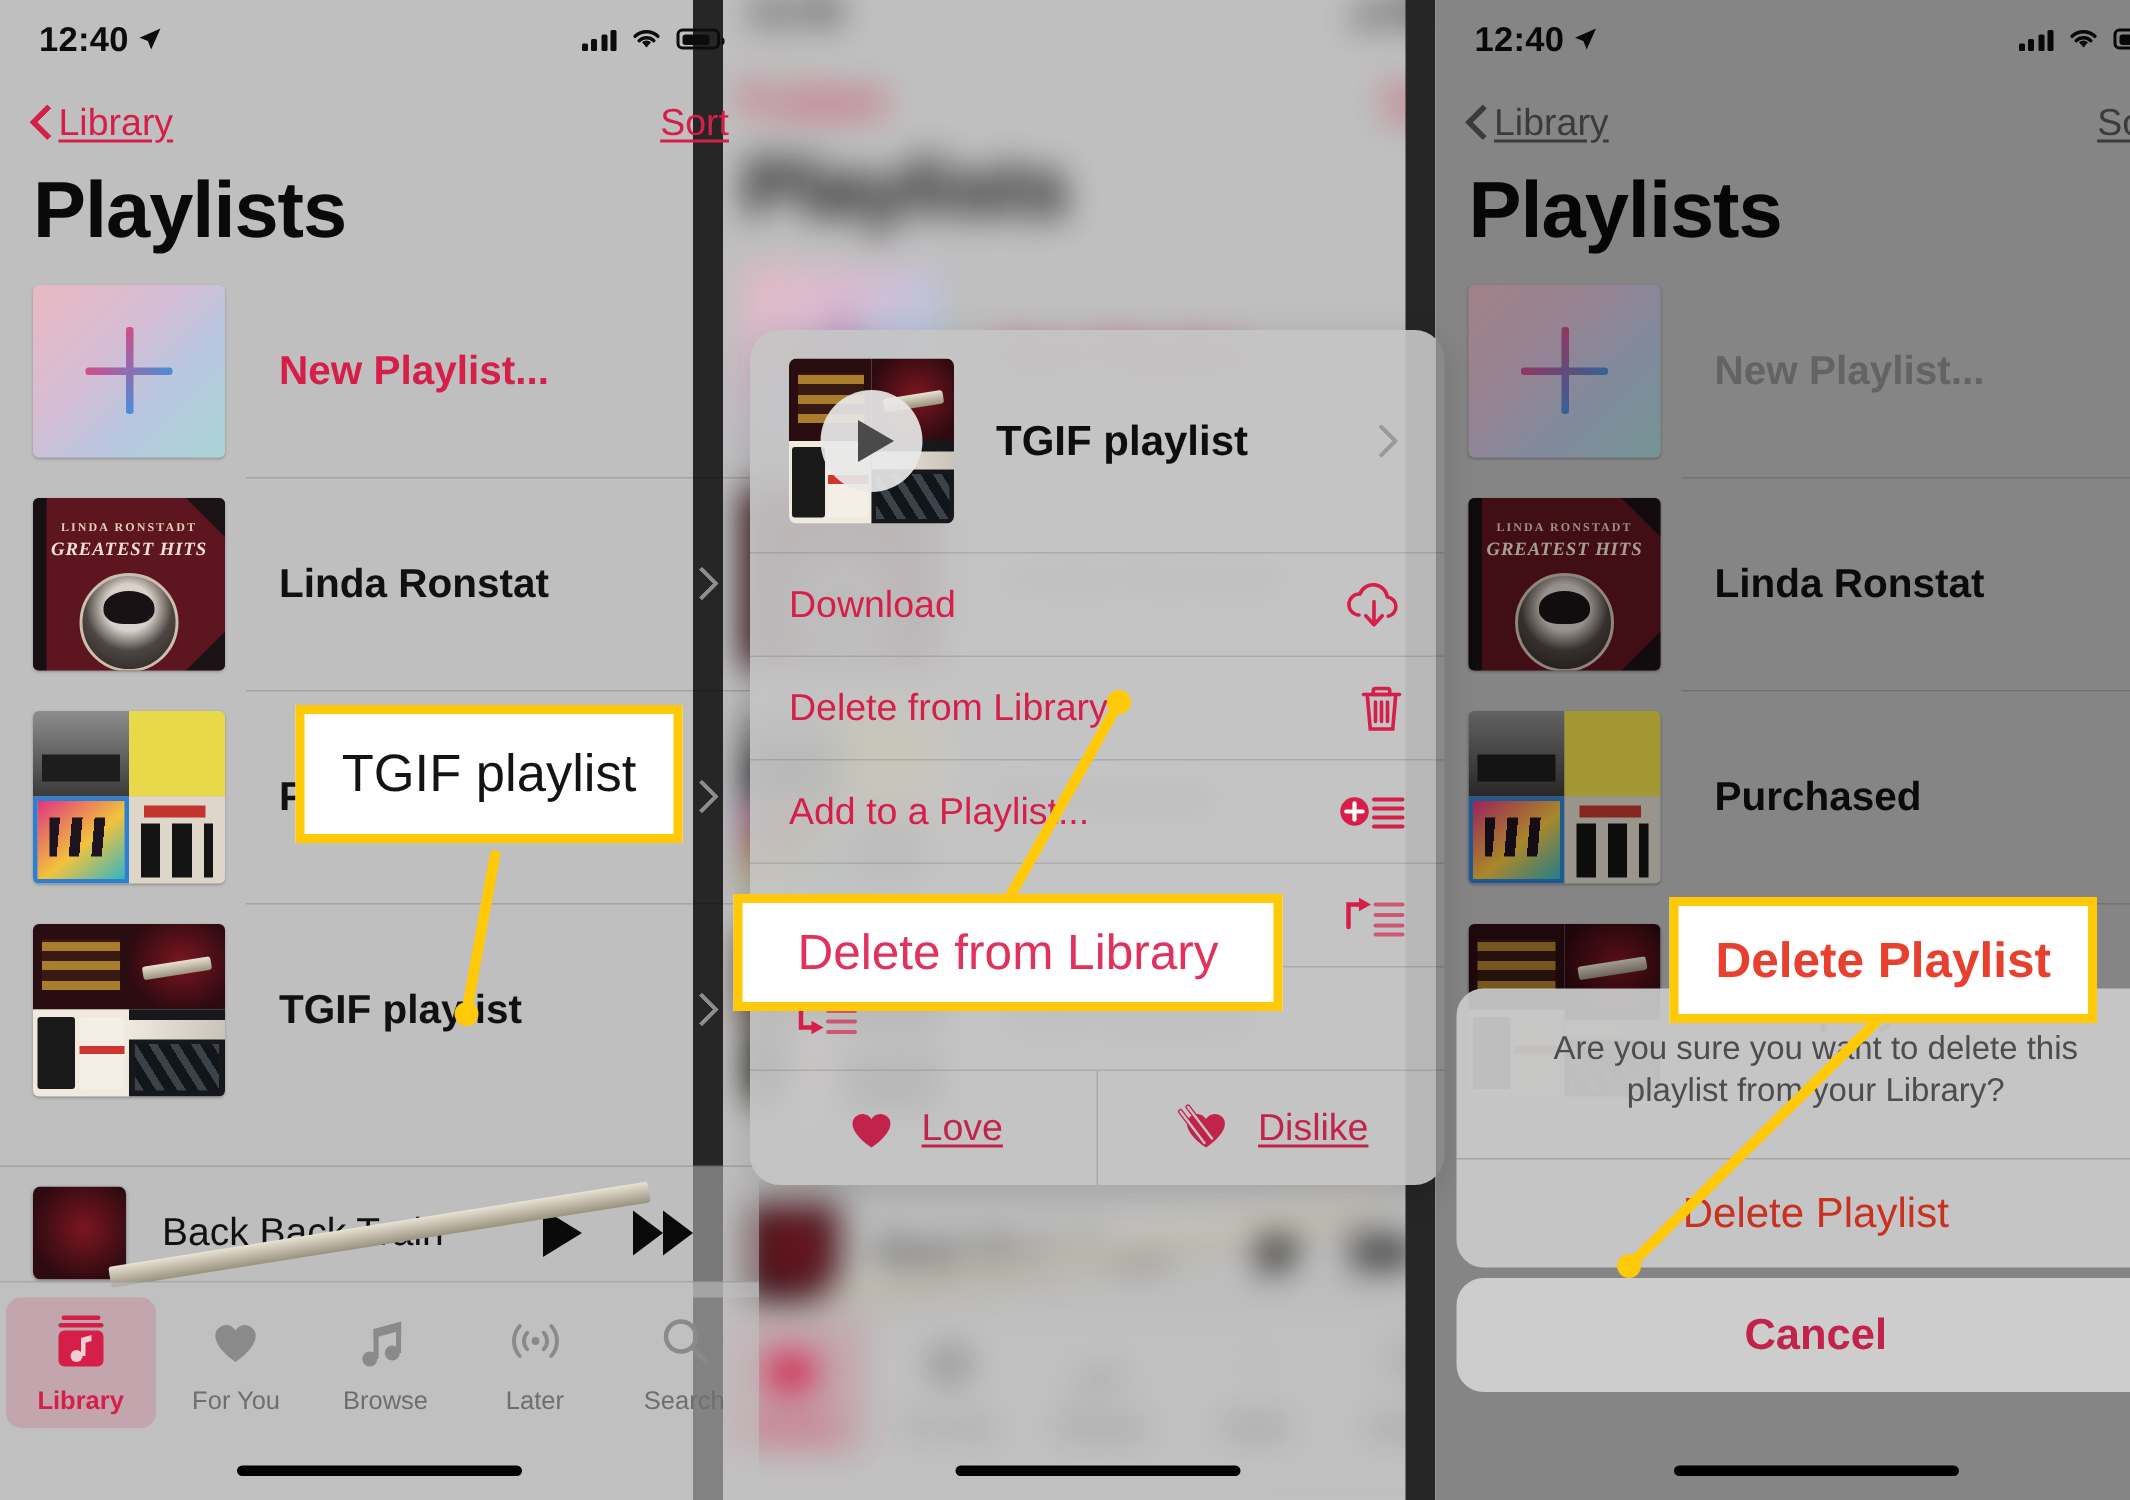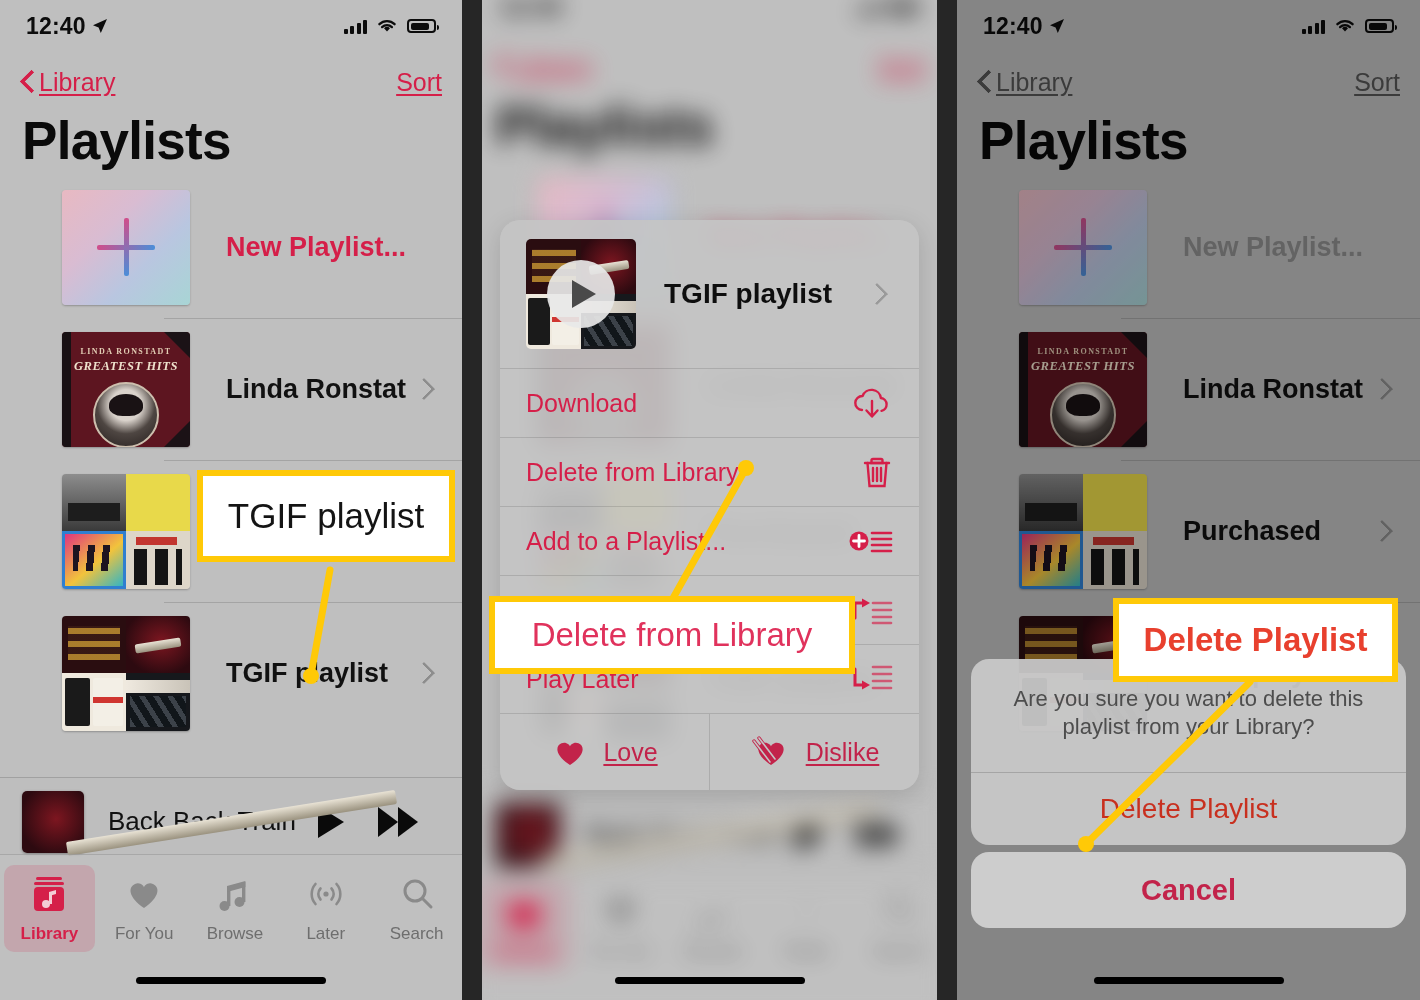--- a/index.html
+++ b/index.html
@@ -1,20 +1,20 @@
 <!DOCTYPE html>
 <html><head>
 <meta charset="utf-8">
 <style>
   html,body{margin:0;padding:0;background:#fff;}
   body{width:1420px;height:1000px;font-family:"Liberation Sans","DejaVu Sans",sans-serif;overflow:hidden;}
   .stage{position:relative;width:1420px;height:1000px;background:#ffffff;}
 
   
-  .panel{position:absolute;top:0;height:1000px;overflow:hidden;background:#bfbfbf;}
+  .panel{position:absolute;top:0;height:1000px;overflow:hidden;background:#bfbfbf;padding-left:44px;}
   #panel1{left:0;width:462px;}
   #gap1{position:absolute;left:462px;top:0;width:20px;height:1000px;background:#262626;}
   #panel2{left:482px;width:455px;}
   #gap2{position:absolute;left:937px;top:0;width:20px;height:1000px;background:#262626;}
   #panel3{left:957px;width:463px;}
 
   .screen{position:absolute;inset:0;background:#bfbfbf;}
   .screen.dim::after{content:"";position:absolute;inset:0;background:rgba(0,0,0,.30);pointer-events:none;z-index:40;}
 
   
@@ -47,21 +47,21 @@
   
   .bigtitle{position:absolute;top:110px;left:22px;font-size:53px;font-weight:bold;color:#0a0a0a;
     letter-spacing:-.7px;z-index:5;}
 
   
   .list{position:absolute;top:176px;left:0;right:0;z-index:4;font-weight:bold;}
   .row{position:relative;height:142px;display:flex;align-items:center;padding-left:22px;box-sizing:border-box;}
   .row + .row .sep{content:"";}
   .sep{position:absolute;left:164px;right:0;top:0;height:1px;background:rgba(0,0,0,.14);}
   .thumb{width:128px;height:115px;border-radius:4px;flex:none;overflow:hidden;position:relative;
-    box-shadow:0 1px 2px rgba(0,0,0,.25);margin-left:40px;}
+    box-shadow:0 1px 2px rgba(0,0,0,.25);}
   .rowlabel{flex:1;font-size:27px;color:#111;margin-left:36px;}
   .rowlabel.accent{color:#d51f49;}
   .chev-right{width:13px;height:13px;border-top:3px solid #8d8d8d;border-right:3px solid #8d8d8d;
     transform:rotate(45deg);margin-right:30px;flex:none;border-radius:1px;}
 
   
   .tile-new{background:linear-gradient(135deg,#e8b9c2 0%,#d9bcd2 35%,#b9c6e0 65%,#a8d5d5 100%);}
   .plus{position:absolute;left:50%;top:50%;transform:translate(-50%,-50%);width:58px;height:58px;}
   .plus::before,.plus::after{content:"";position:absolute;background:linear-gradient(90deg,#d14d8a,#4b8ed8);border-radius:2px;}
   .plus::before{left:0;top:50%;width:58px;height:5px;margin-top:-2.5px;}
@@ -536,21 +536,20 @@
                 <path d="M24 9 H42"></path>
                   <path d="M24 16 H42"></path>
                   <path d="M24 23 H42"></path>
                   <path d="M24 29 H42"></path>
               </g>
             </svg>
           </span>
         </div>
 
         <div class="sheet-row">
-          <span class="txt">Play Later</span>
           <span class="sheet-icon">
             <svg width="44" height="32" viewBox="0 0 44 32">
               <path d="M6 6 V22 h9" fill="none" stroke="#d51f49" stroke-width="3" stroke-linecap="round"></path>
               <path d="M13 17.5 L21 22 L13 26.5 Z" fill="#d51f49"></path>
               <g stroke="#d51f49" stroke-width="2.6" stroke-linecap="round" opacity=".65">
                 <path d="M24 4 H42"></path>
                   <path d="M24 11 H42"></path>
                   <path d="M24 18 H42"></path>
                   <path d="M24 25 H42"></path>
               </g>

